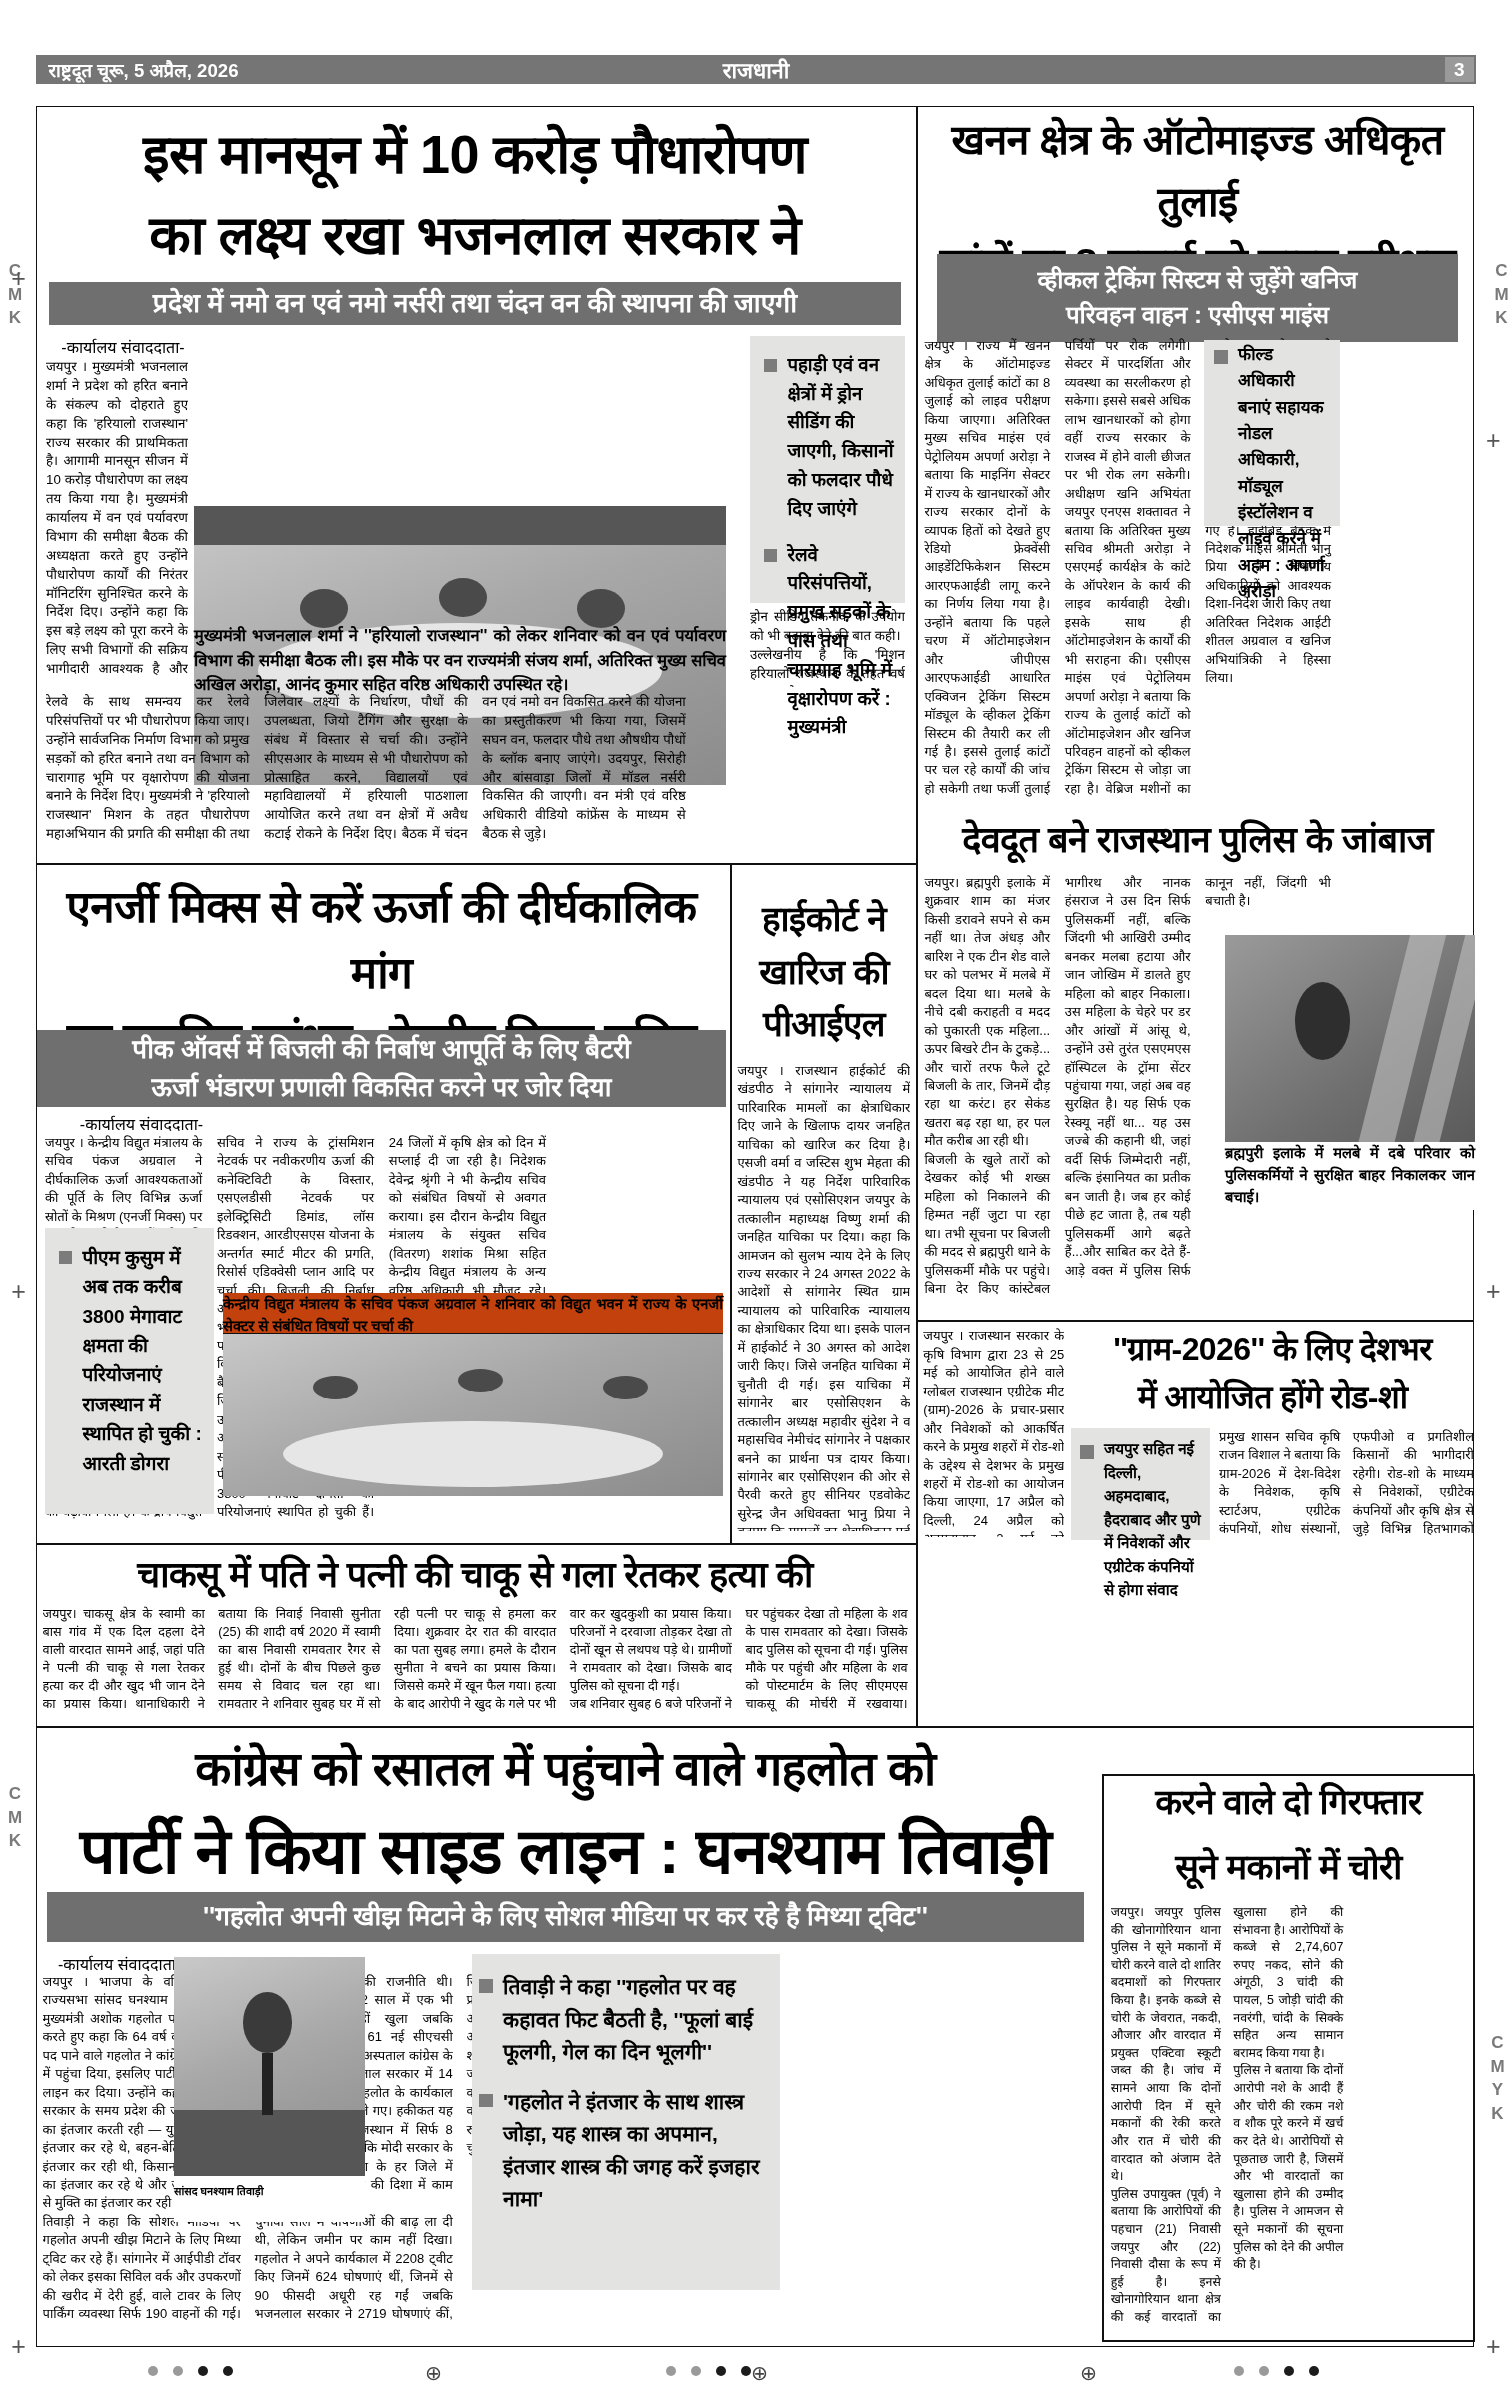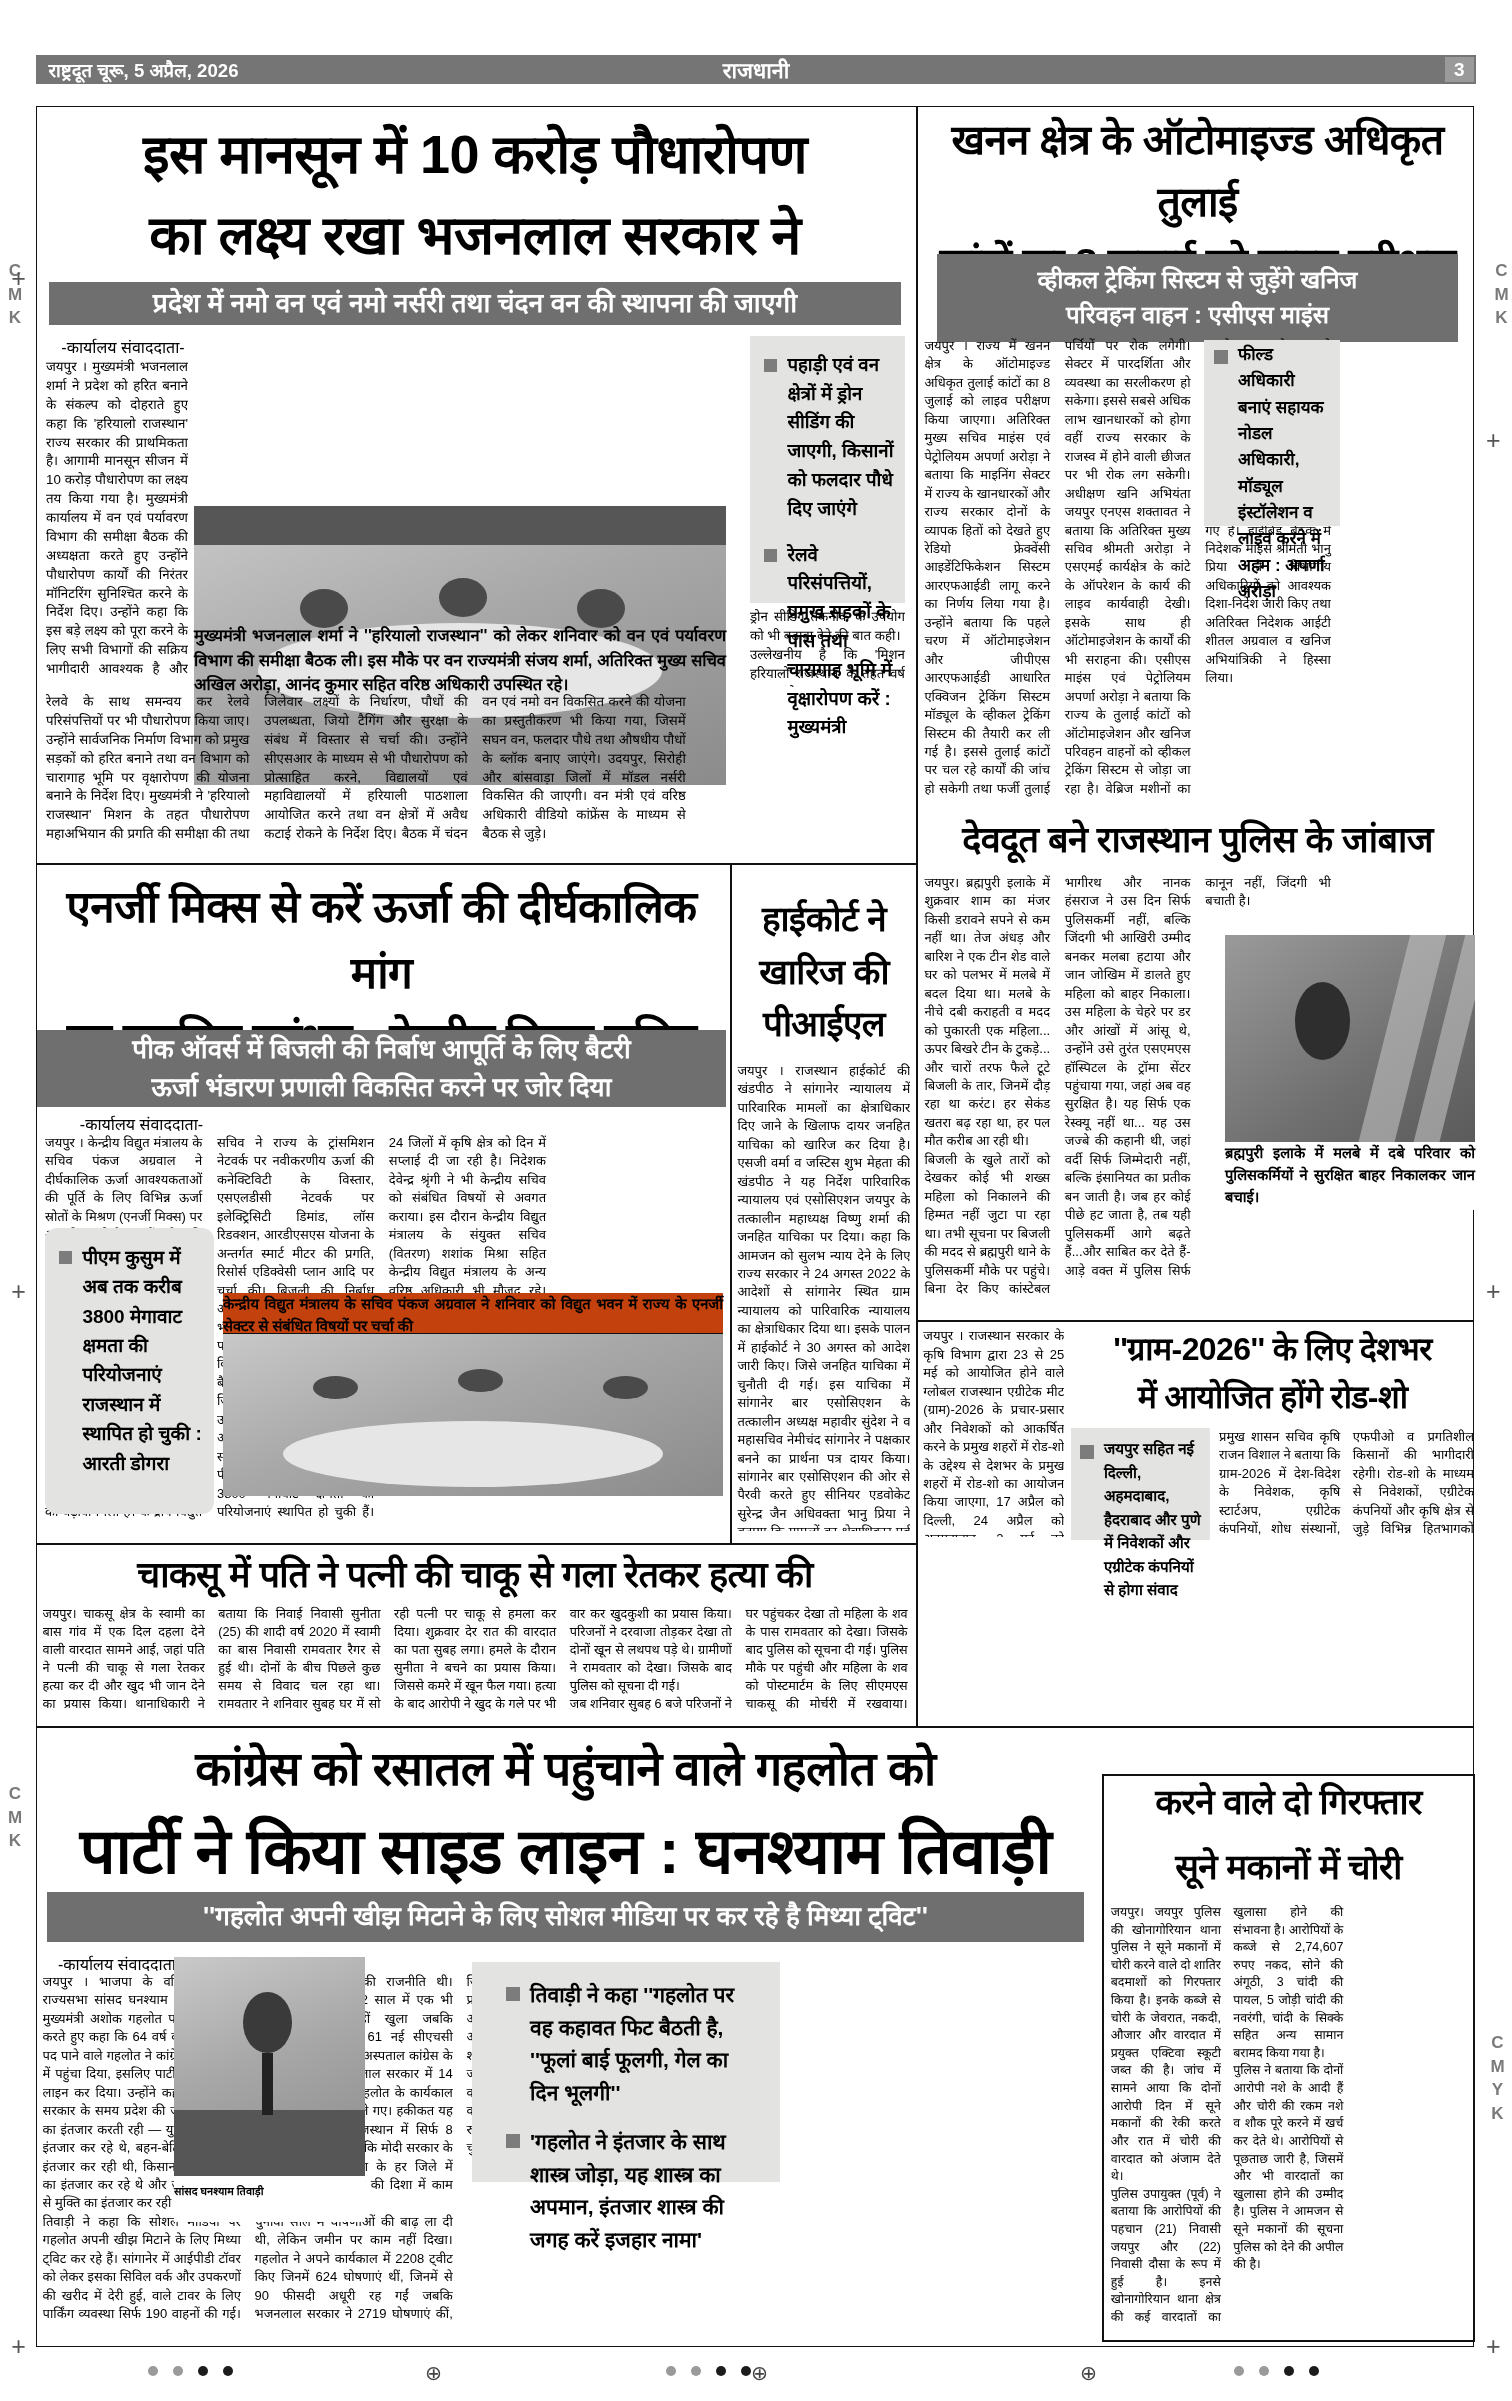--- a/index.html
+++ b/index.html
@@ -125,21 +125,21 @@
   <div class="hxl" style="font-size:44px;margin-top:6.8px;">एनर्जी मिक्स से करें ऊर्जा की दीर्घकालिक मांग</div>
   <div class="hxl" style="font-size:44px;">का समुचित प्रबंधन : केन्द्रीय विद्युत सचिव</div>
   <div class="subbar" style="position:absolute;left:0px;right:0px;top:163px;height:77px;font-size:26px;flex-direction:column;">
     <div>पीक ऑवर्स में बिजली की निर्बाध आपूर्ति के लिए बैटरी</div>
     <div>ऊर्जा भंडारण प्रणाली विकसित करने पर जोर दिया</div>
   </div>
   <div class="byline" style="position:absolute;left:8px;top:246px;width:169px;">-कार्यालय संवाददाता-</div>
   <div class="abs bodytext cols4" style="left:8px;top:267px;width:673px;height:395px;font-size:13px;">जयपुर । केन्द्रीय विद्युत मंत्रालय के सचिव पंकज अग्रवाल ने दीर्घकालिक ऊर्जा आवश्यकताओं की पूर्ति के लिए विभिन्न ऊर्जा स्रोतों के मिश्रण (एनर्जी मिक्स) पर आधारित परियोजनाओं को गति देने के निर्देश दिए हैं। उन्होंने कहा कि नवीकरणीय ऊर्जा के साथ ही बेसलोड परियोजनाओं पर भी ध्यान दिया जाए ताकि पीक ऑवर्स में बिजली की निर्बाध आपूर्ति सुनिश्चित हो सके। केन्द्रीय विद्युत सचिव शनिवार को विद्युत भवन में राज्य के एनर्जी सेक्टर से संबंधित विषयों पर एनर्जी विभाग एवं विद्युत निगमों के वरिष्ठ अधिकारियों से फीडबैक ले रहे थे।
 उन्होंने कहा कि राजस्थान में पीएम-कुसुम योजना के माध्यम से विकेन्द्रित सौर ऊर्जा परियोजनाओं को बढ़ावा मिला है। केन्द्रीय विद्युत सचिव ने राज्य के ट्रांसमिशन नेटवर्क पर नवीकरणीय ऊर्जा की कनेक्टिविटी के विस्तार, एसएलडीसी नेटवर्क पर इलेक्ट्रिसिटी डिमांड, लॉस रिडक्शन, आरडीएसएस योजना के अन्तर्गत स्मार्ट मीटर की प्रगति, रिसोर्स एडिक्वेसी प्लान आदि पर चर्चा की। बिजली की निर्बाध आपूर्ति के लिए बैटरी ऊर्जा भंडारण प्रणाली सहित अन्य परियोजनाओं को समय पर विकसित करने पर जोर दिया।
 बैठक में आरईसी के सीएमडी जितेन्द्र श्रीवास्तव भी उपस्थित थे। ऊर्जा विभाग की शासन सचिव आरती डोगरा ने केन्द्रीय विद्युत सचिव को अवगत कराया कि पीएम कुसुम में अब तक करीब 3800 मेगावाट क्षमता की परियोजनाएं स्थापित हो चुकी हैं। 24 जिलों में कृषि क्षेत्र को दिन में सप्लाई दी जा रही है। निदेशक देवेन्द्र श्रृंगी ने भी केन्द्रीय सचिव को संबंधित विषयों से अवगत कराया। इस दौरान केन्द्रीय विद्युत मंत्रालय के संयुक्त सचिव (वितरण) शशांक मिश्रा सहित केन्द्रीय विद्युत मंत्रालय के अन्य वरिष्ठ अधिकारी भी मौजूद रहे। उन्होंने जयपुर, अजमेर एवं जोधपुर विद्युत वितरण निगम द्वारा लॉस रिडक्शन के प्रयासों की जानकारी दी।</div>
-  <div class="abs notebox" style="left:8px;top:361px;width:169px;height:286px;border-radius:12px;">
+  <div class="abs notebox" style="left:8px;top:361px;width:169px;height:286px;">
     <div class="nitem">
       <span class="nsq"></span>
       <span class="ntext" style="font-size:19px;">पीएम कुसुम में अब तक करीब 3800 मेगावाट क्षमता की परियोजनाएं राजस्थान में स्थापित हो चुकी : आरती डोगरा</span>
     </div>
   </div>
   <div class="abs photo" style="left:186px;top:257px;width:500px;height:167px;">
     <div class="table" style="top:55%;height:40%;"></div>
     <div class="head" style="left:18%;top:28%;"></div>
     <div class="head" style="left:47%;top:24%;"></div>
     <div class="head" style="left:76%;top:28%;"></div>
@@ -184,21 +184,21 @@
 तिवाड़ी ने कहा कि सोशल मीडिया पर गहलोत अपनी खीझ मिटाने के लिए मिथ्या ट्विट कर रहे हैं। सांगानेर में आईपीडी टॉवर को लेकर इसका सिविल वर्क और उपकरणों की खरीद में देरी हुई, वाले टावर के लिए पार्किंग व्यवस्था सिर्फ 190 वाहनों की गई। यह उनकी नाकामी की राजनीति थी। गहलोत भूल गए कि 2 साल में एक भी मेडिकल कॉलेज नहीं खुला जबकि भजनलाल सरकार ने 61 नई सीएचसी स्थापित की, उप जिला अस्पताल कांग्रेस के कार्यकाल में 1, भजनलाल सरकार में 14 और जिला अस्पताल गहलोत के कार्यकाल में 2 के मुकाबले 8 खोले गए। हकीकत यह है कि 2016 तक राजस्थान में सिर्फ 8 मेडिकल कॉलेज थे, जबकि मोदी सरकार के सहयोग से आज प्रदेश के हर जिले में मेडिकल कॉलेज खोलने की दिशा में काम हो रहा है।
 चुनावी साल में घोषणाओं की बाढ़ ला दी थी, लेकिन जमीन पर काम नहीं दिखा। गहलोत ने अपने कार्यकाल में 2208 ट्वीट किए जिनमें 624 घोषणाएं थीं, जिनमें से 90 फीसदी अधूरी रह गईं जबकि भजनलाल सरकार ने 2719 घोषणाएं कीं, जिनमें से अधिकांश पूरी हो चुकी हैं या काम प्रगति पर है। चिकित्सा क्षेत्र में 50000 से अधिक नियुक्तियां दी गईं, 14 हजार से अधिक प्रक्रियाधीन हैं। जनता ने कांग्रेस के शासन को नकार दिया और भाजपा सरकार जनसेवा के कार्यों में जुटी हुई है। मेडिकल कॉलेज और अस्पताल भवनों के लिए 400 करोड़ रुपए से ज्यादा, वहीं 700 करोड़ रुपए से अधिक की स्वीकृतियां जारी की जा चुकी हैं।</div>
   <div class="abs" style="left:137px;top:228px;width:191px;height:265px;background:#fff;">
     <div class="photo" style="width:191px;height:219px;">
       <div class="dark" style="left:0;bottom:0;width:100%;height:30%;"></div>
       <div class="head" style="left:36%;top:16%;width:26%;height:28%;background:#3a3a3a;"></div>
       <div class="dark" style="left:46%;top:44%;width:6%;height:28%;background:#222;"></div>
     </div>
     <div class="caption" style="text-align:left;font-size:11px;margin-top:6.8px;">सांसद घनश्याम तिवाड़ी</div>
   </div>
-  <div class="abs notebox" style="left:435px;top:225px;width:308px;height:220px;padding:17px 32px;margin-top:8px;">
+  <div class="abs notebox" style="left:435px;top:225px;width:308px;height:336px;padding:17px 5px;">
     <div class="nitem">
       <span class="nsq"></span>
       <span class="ntext" style="font-size:21px;">तिवाड़ी ने कहा ''गहलोत पर वह कहावत फिट बैठती है, ''फूलां बाई फूलगी, गेल का दिन भूलगी''</span>
     </div>
     <div class="nitem">
       <span class="nsq"></span>
       <span class="ntext" style="font-size:21px;">'गहलोत ने इंतजार के साथ शास्त्र जोड़ा, यह शास्त्र का अपमान, इंतजार शास्त्र की जगह करें इजहार नामा'</span>
     </div>
   </div>
 </div>

